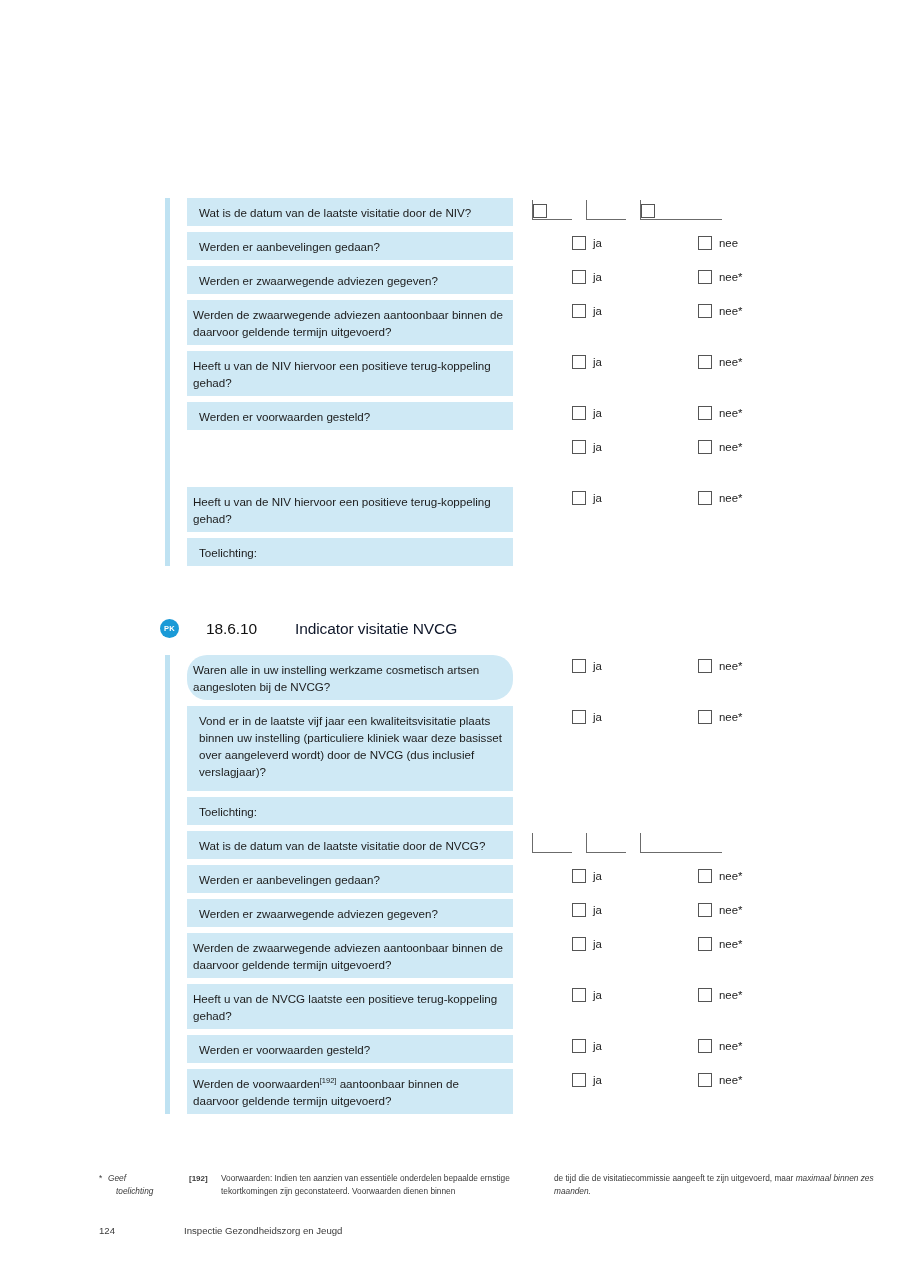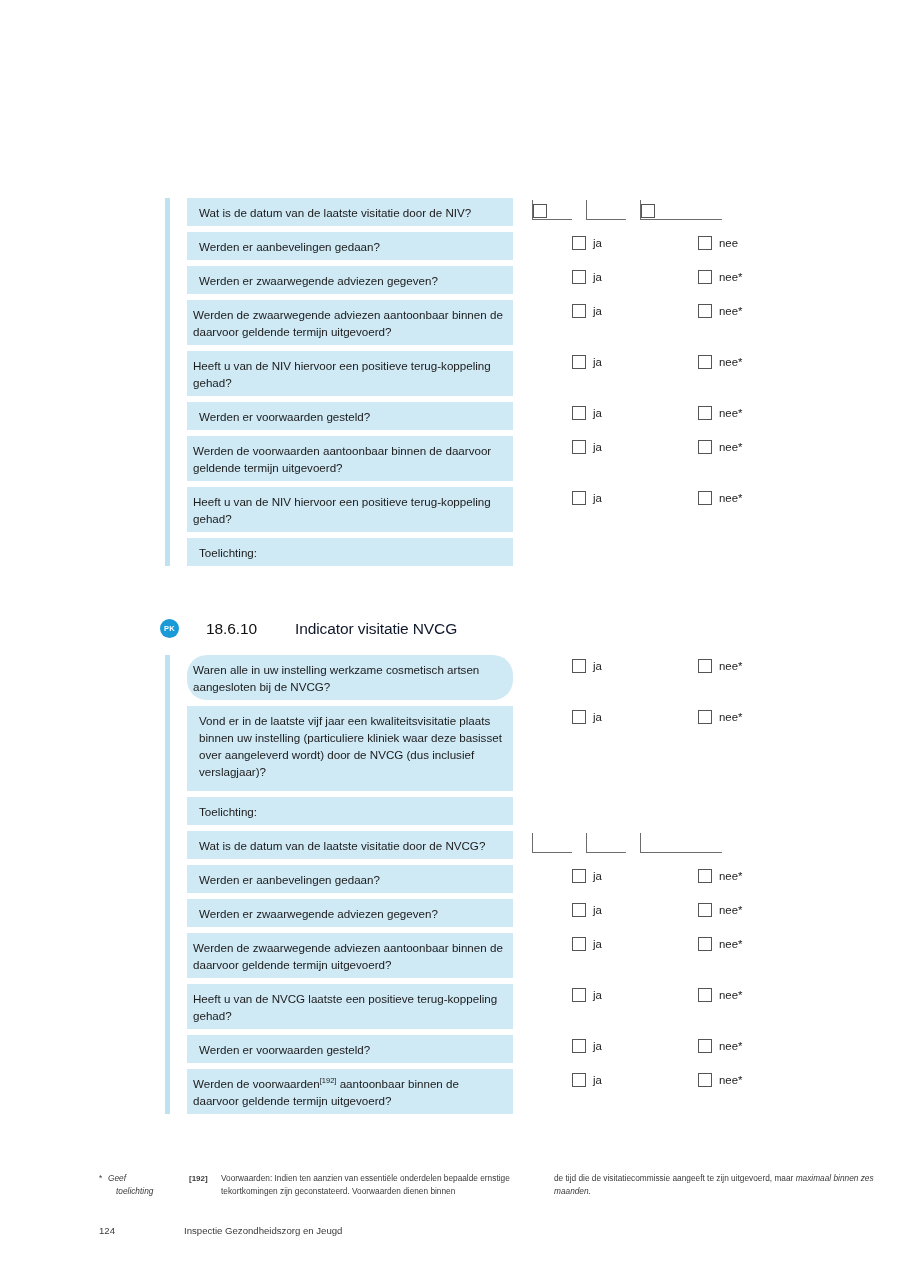--- a/index.html
+++ b/index.html
@@ -313,21 +313,20 @@
             <span class="cbox"></span>
             <span class="optlabel">ja</span>
           </div>
           <div class="opt">
             <span class="cbox"></span>
             <span class="optlabel">nee*</span>
           </div>
         </div>
       </div>
       <div class="qrow" style="height: 45px;">
-        <div class="qtext tall2" style="height: 45px;">Werden de voorwaarden aantoonbaar binnen de daarvoor geldende termijn uitgevoerd?</div>
         <div class="answers">
           <div class="opt first">
             <span class="cbox"></span>
             <span class="optlabel">ja</span>
           </div>
           <div class="opt">
             <span class="cbox"></span>
             <span class="optlabel">nee*</span>
           </div>
         </div>

